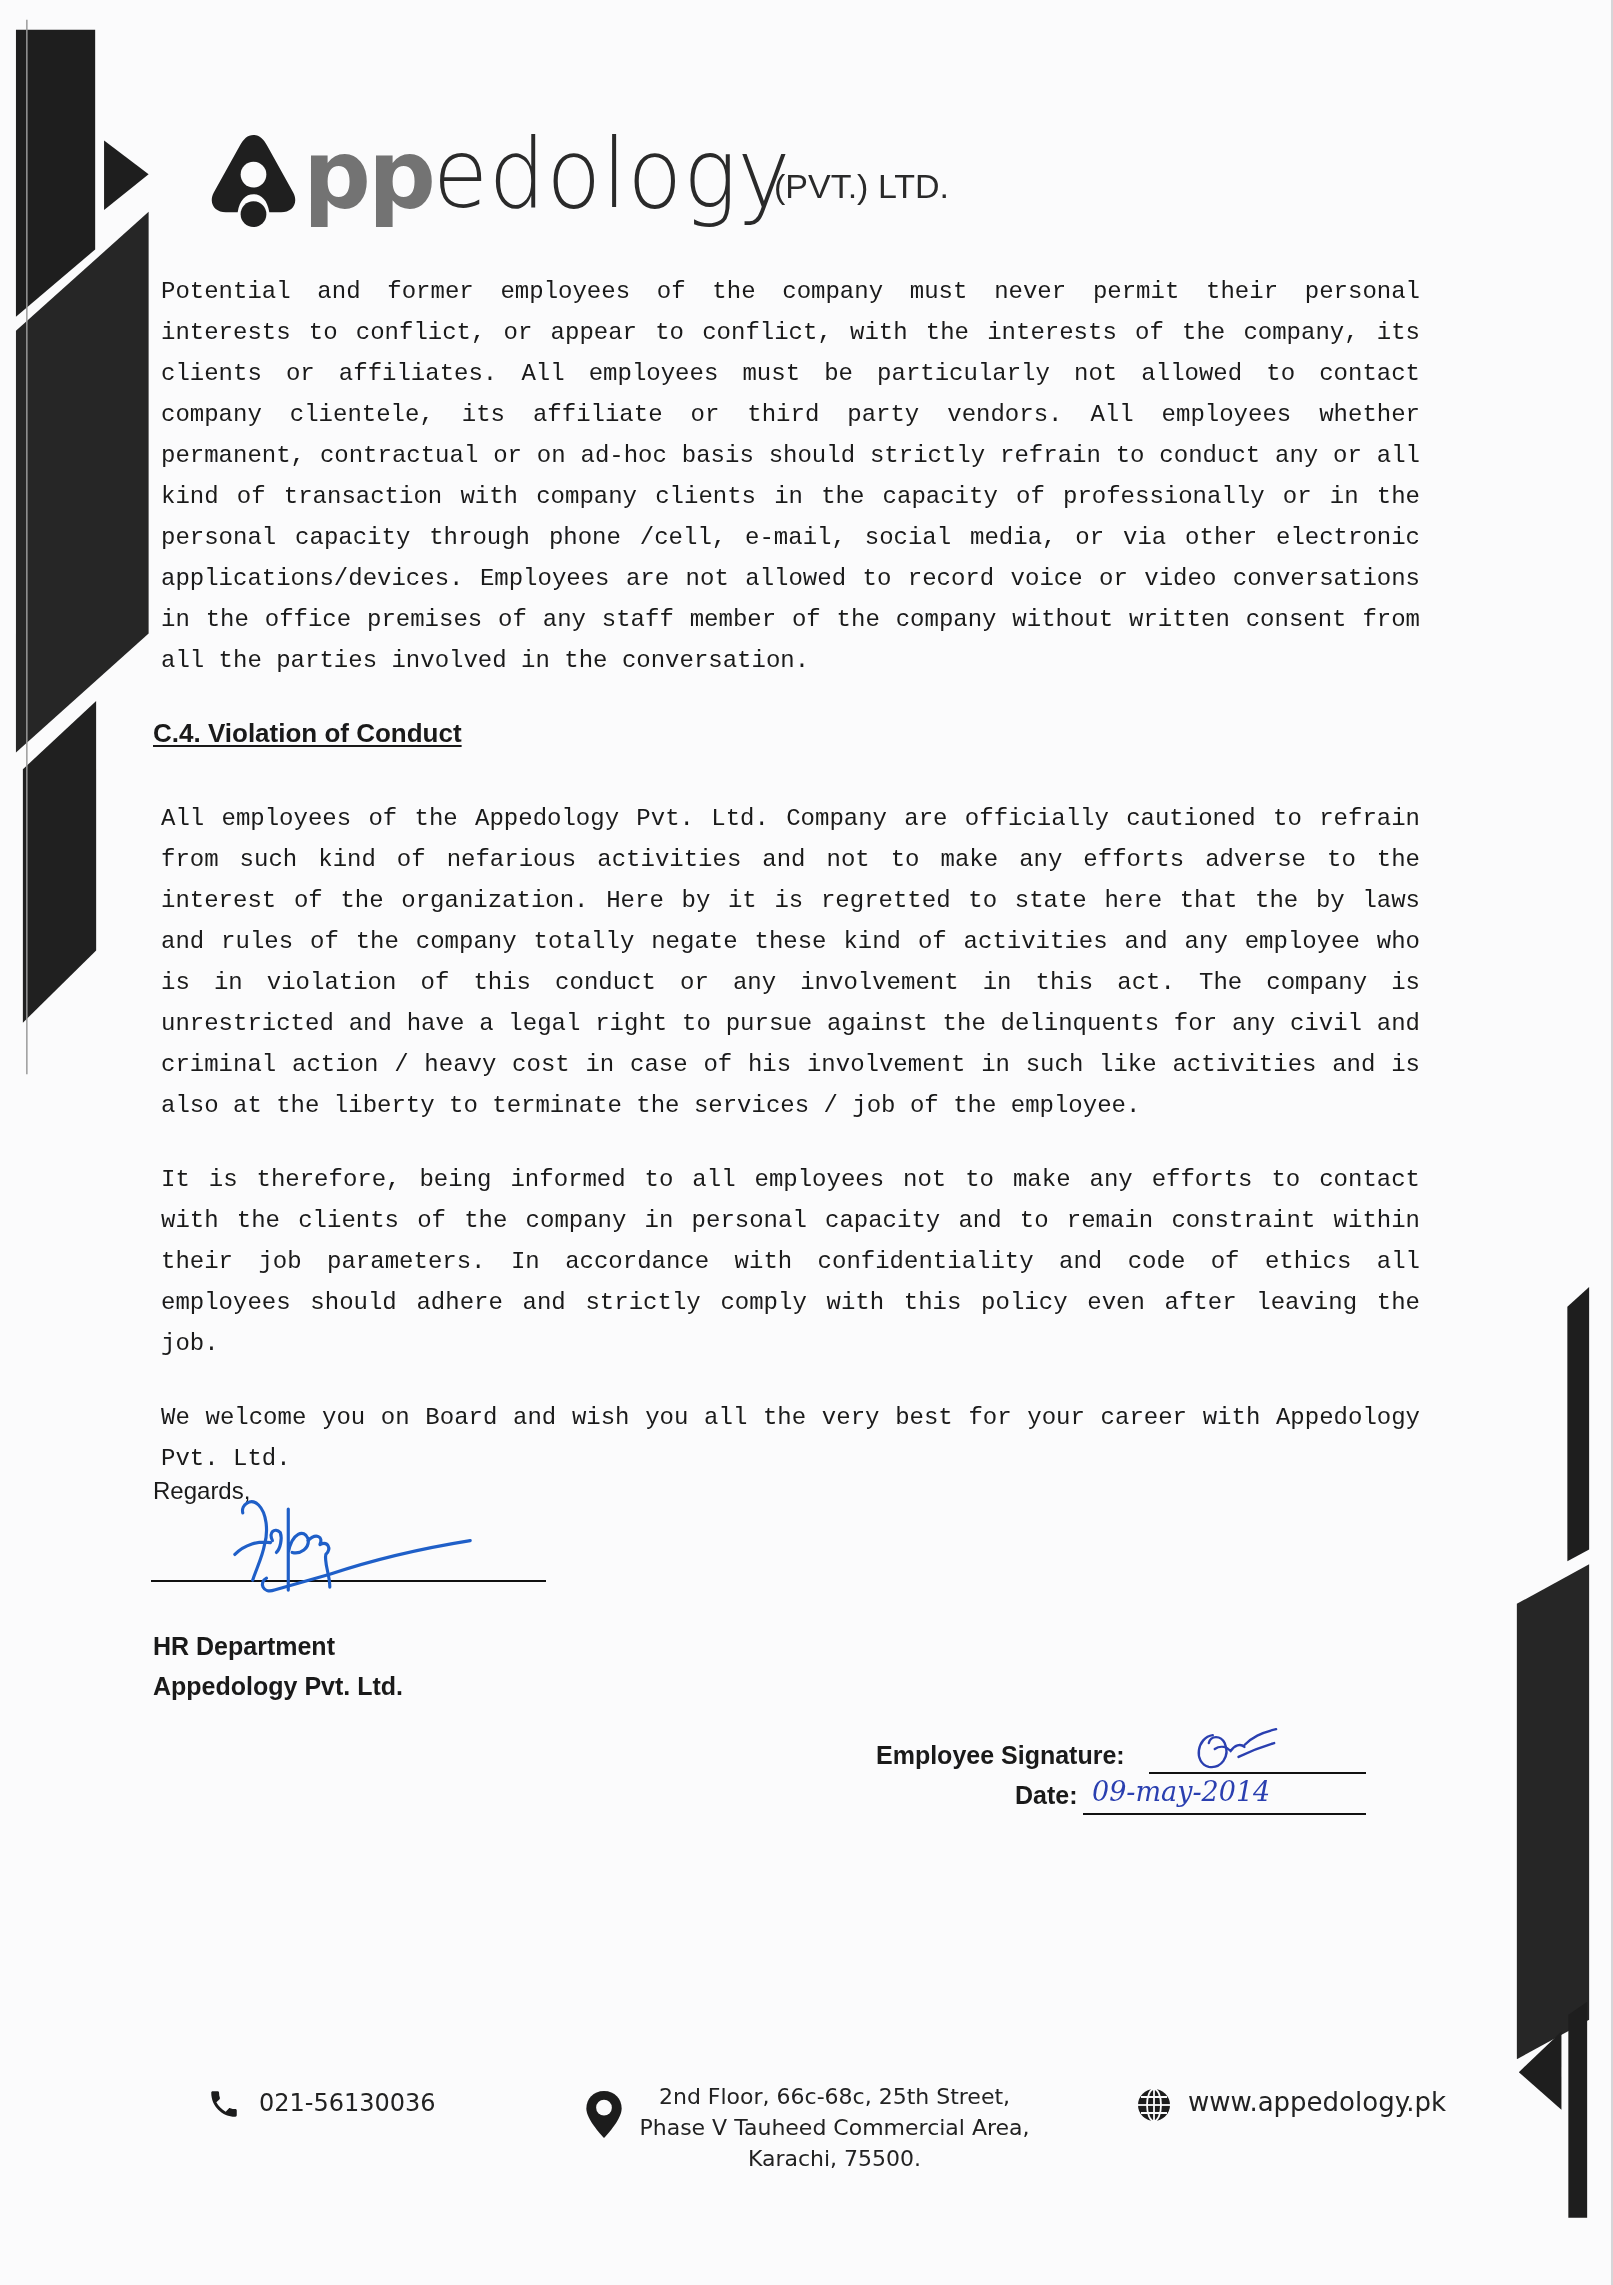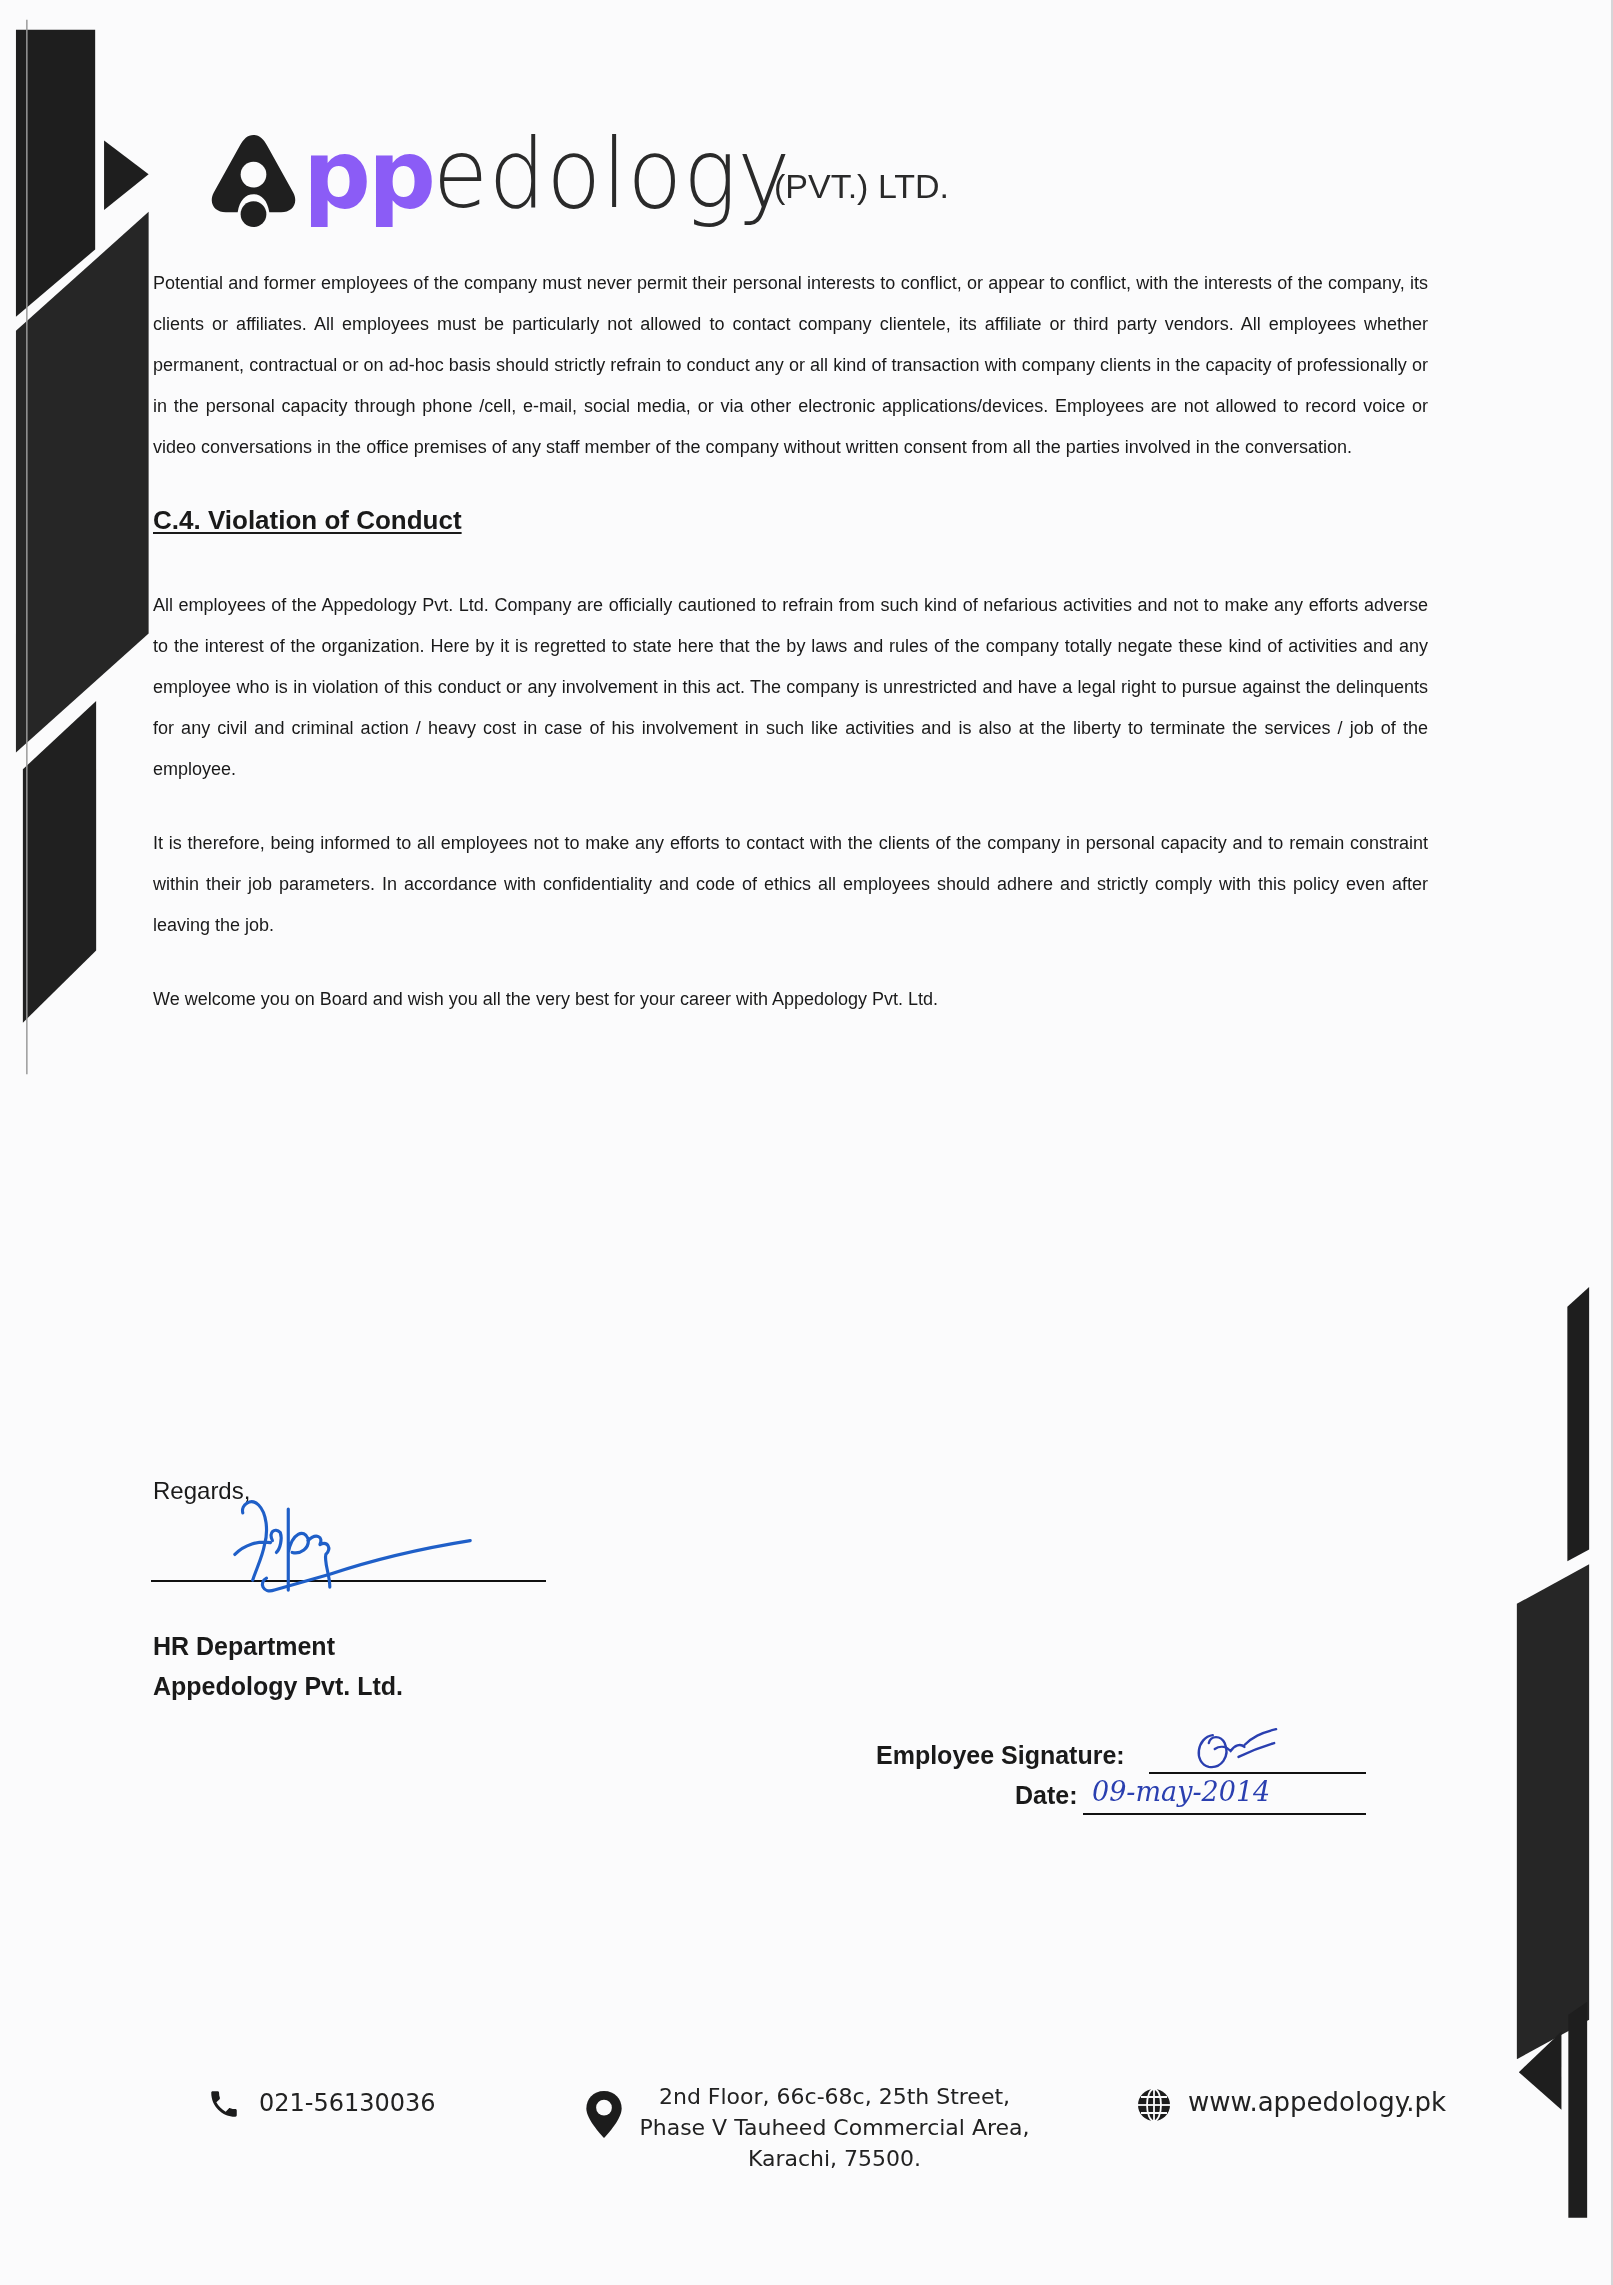--- a/index.html
+++ b/index.html
@@ -9,28 +9,28 @@
     font-family: "Liberation Sans", sans-serif;
     color: #1a1a1a;
   }
   .page-edge { position: absolute; right: 0; top: 0; width: 3px; height: 2286px; background: #d6d6d8; }
   .deco { position: absolute; left: 0; top: 0; width: 1614px; height: 2286px; pointer-events: none; }
   .abs { position: absolute; }
 
   
   .logo { position: absolute; left: 208px; top: 117px; height: 119px; display: flex; align-items: flex-end; }
   .logo-mark { width: 91px; height: 99px; margin-right: 4px; position: relative; top: -6px; }
-  .logo-pp { font-family: "DejaVu Sans", sans-serif; font-weight: bold; font-size: 95px; line-height: 1; letter-spacing: -3px; color: #8b5cf6; position: relative; top: -14px; }
+  .logo-pp { font-family: "DejaVu Sans", sans-serif; font-weight: bold; font-size: 95px; line-height: 1; letter-spacing: -3px; color: #737373; position: relative; top: -14px; }
   .logo-rest { font-family: "DejaVu Sans", sans-serif; font-weight: 200; font-size: 97px; line-height: 1; color: #2a2a2a; letter-spacing: 1px; position: relative; top: -14px; -webkit-text-stroke: 0px; font-stretch: condensed; transform: scaleX(0.92); transform-origin: left bottom; display: inline-block; }
   .logo-suffix { font-family: "Liberation Sans Narrow", "Liberation Sans", sans-serif; font-size: 34px; color: #2a2a2a; position: absolute; left: 566px; bottom: 30px; letter-spacing: 0px; white-space: nowrap; }
 
   
   .content { position: absolute; left: 153px; top: 263px; width: 1275px; }
   .heading { font-weight: bold; font-size: 26px; text-decoration: underline; text-underline-offset: 3px; margin: 0; line-height: 40px; }
-  .para { font-size: 18px; line-height: 41px; text-align: justify; margin: 0; }
+  .para { font-size: 24px; line-height: 41px; text-align: justify; margin: 8px; font-family: Liberation Mono, monospace; }
   #c3-heading { margin-bottom: 30px; }
   #c3-para { margin-bottom: 32px; }
   #c4-heading { margin-bottom: 45px; text-decoration: underline; }
   #c4-para { margin-bottom: 33px; }
   #p3 { margin-bottom: 33px; }
   #p4 { margin-bottom: 32px; }
 
   .regards { position: absolute; left: 153px; top: 1477px; font-size: 24px; }
   .sig-line { position: absolute; left: 151px; top: 1580px; width: 395px; height: 2px; background: #111; }
   .hr-sig { position: absolute; left: 223px; top: 1483px; width: 267px; height: 134px; }

